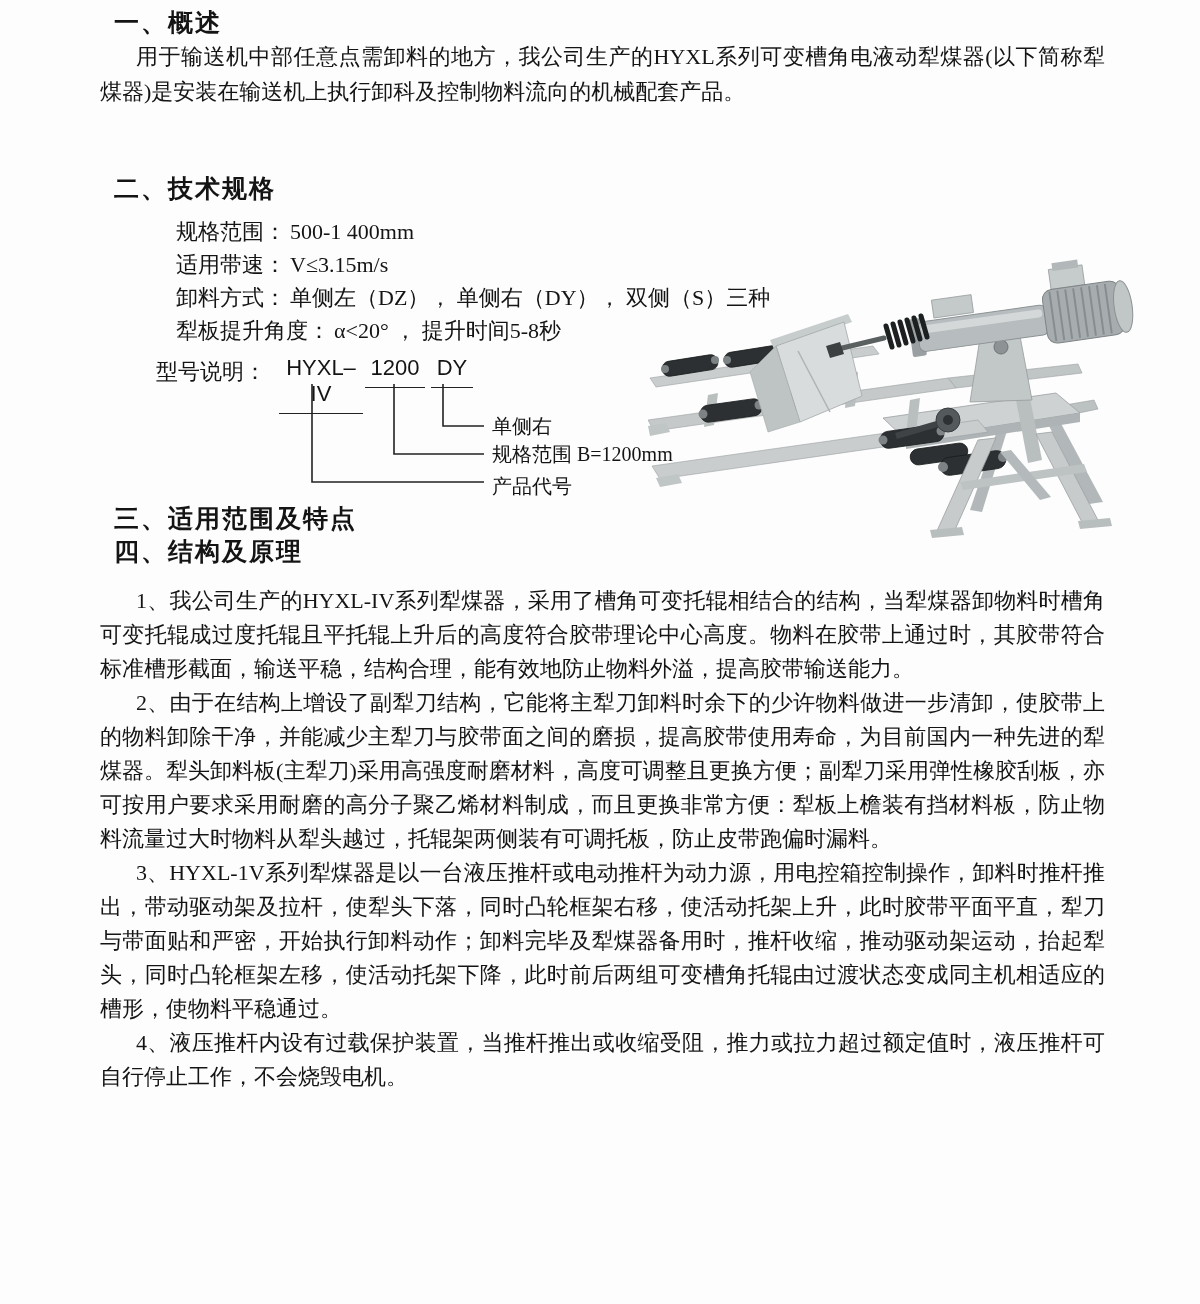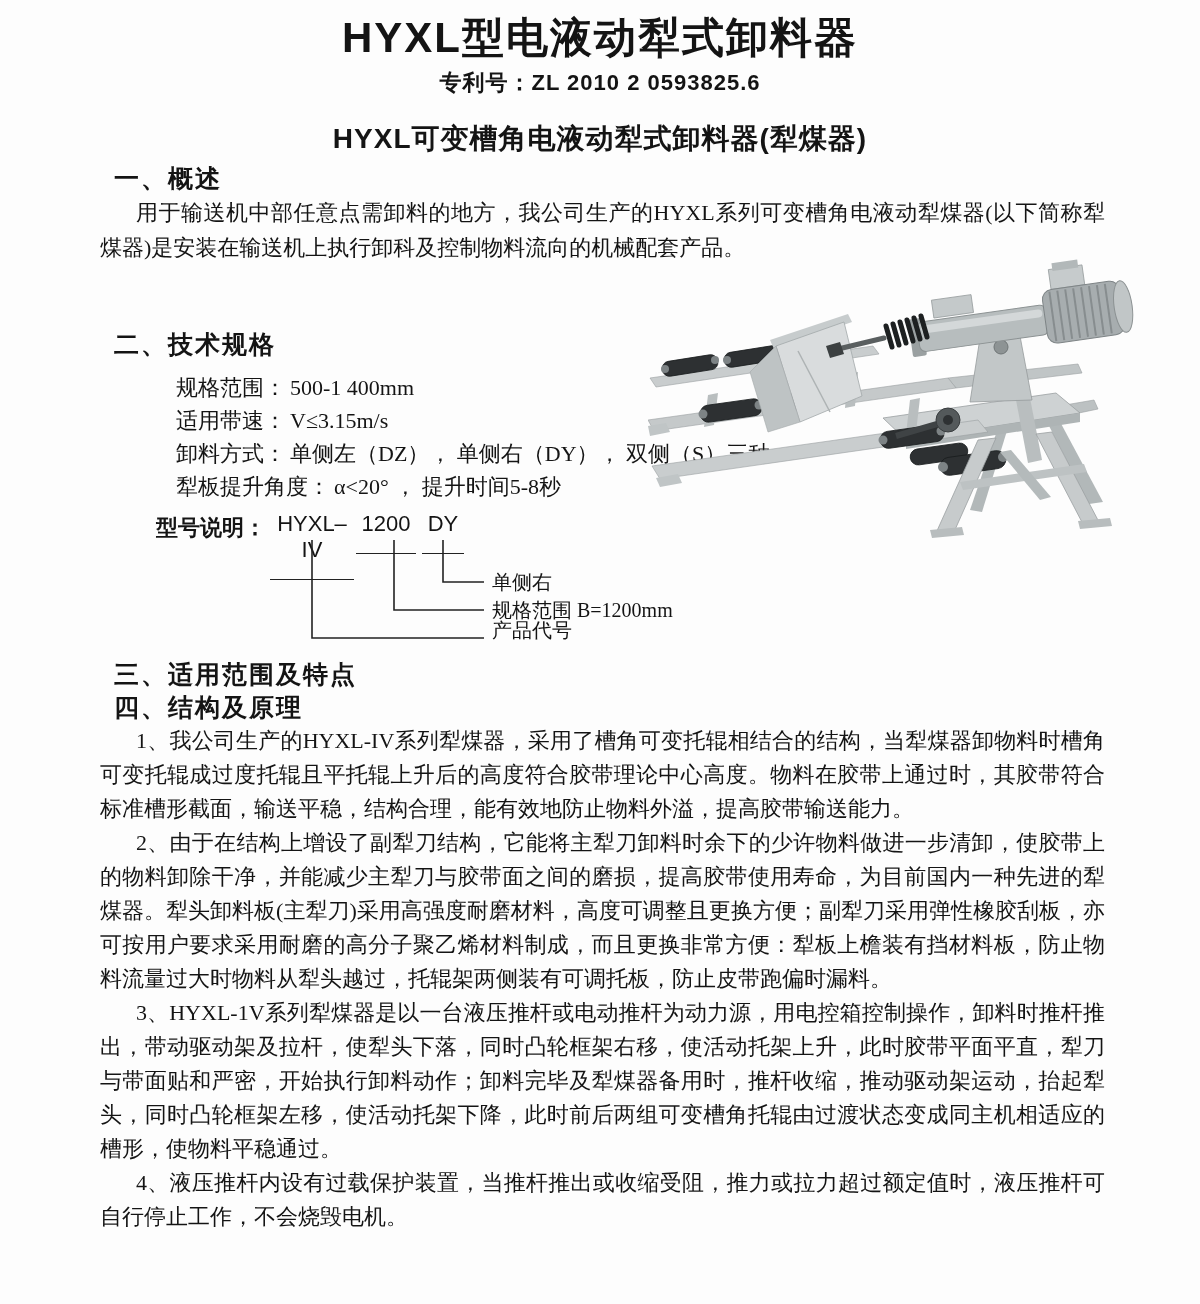--- a/index.html
+++ b/index.html
@@ -21,59 +21,54 @@
     line-height:30px; margin-left:14px; letter-spacing:2px;
   }
   .sec-1 { margin-top:7px; }
   .sec-2 { margin-top:64px; }
   .sec-3 { margin-top:4px; }
   .sec-4 { margin-top:3px; }
   p.body { font-size:22px; line-height:35px; text-align:justify; }
   .p-overview { margin-top:2px; text-indent:36px; }
   .p-scope { margin-top:5px; text-indent:26px; }
   .s4 p.body { line-height:34px; text-indent:36px; }
-  .s4 p.body:first-of-type { margin-top:2px; }
+  .s4 p.body:first-of-type { margin-top:18px; }
   
   .spec-list { margin:12px 0 0 76px; list-style:none; }
   .spec-item { font-size:22px; line-height:33px; white-space:nowrap; }
   .spec-item .spec-value { margin-left:4px; }
   
   .model-diagram { position:relative; height:148px; margin-top:4px; }
   .model-label {
-    position:absolute; left:56px; top:6px; font-size:22px; font-weight:bold;
+    position:absolute; left:56px; top:6px; font-size:22px; font-weight:normal;
     font-family:"Liberation Sans", sans-serif;
   }
   .model-part {
     position:absolute; top:4px; font-size:22px; text-align:center;
     font-family:"Liberation Sans", sans-serif;
-    border-bottom:1.5px solid #222; padding-bottom:16px; line-height:26px;
+    border-bottom:1.5px solid #222; padding-bottom:6px; line-height:26px;margin-left:9px;
   }
   .part-0 { left:170px; width:84px; }
   .part-1 { left:256px; width:60px; }
   .part-2 { left:322px; width:42px; }
   .connectors { position:absolute; left:0; top:0; width:100%; height:100%; }
   .ann { position:absolute; left:392px; font-size:20px; line-height:22px; white-space:nowrap; }
   .ann-0 { top:36px; }
   .ann-1 { top:64px; }
   .ann-2 { top:92px; }
-  .ann-3 { top:112px; }
+  .ann-3 { top:124px; }
   
   .photo { position:absolute; left:648px; top:250px; width:522px; height:288px; }
   .photo svg { width:100%; height:100%; display:block; }
 </style>
 </head>
 <body>
 
 <div class="page">
 
-  <div class="header">
-    <h1 class="title">HYXL型电液动犁式卸料器</h1>
-    <div class="patent">专利号：ZL 2010 2 0593825.6</div>
-    <h2 class="subtitle">HYXL可变槽角电液动犁式卸料器(犁煤器)</h2>
-  </div>
 
   <div class="content">
 
     <h3 class="sec sec-1">一、概述</h3>
     <p class="body p-overview">用于输送机中部任意点需卸料的地方，我公司生产的HYXL系列可变槽角电液动犁煤器(以下简称犁煤器)是安装在输送机上执行卸科及控制物料流向的机械配套产品。</p>
 
     <h3 class="sec sec-2">二、技术规格</h3>
     <ul class="spec-list">
       <li class="spec-item"><span class="spec-label">规格范围：</span><span class="spec-value">500-1 400mm</span></li>
       <li class="spec-item"><span class="spec-label">适用带速：</span><span class="spec-value">V≤3.15m/s</span></li>

